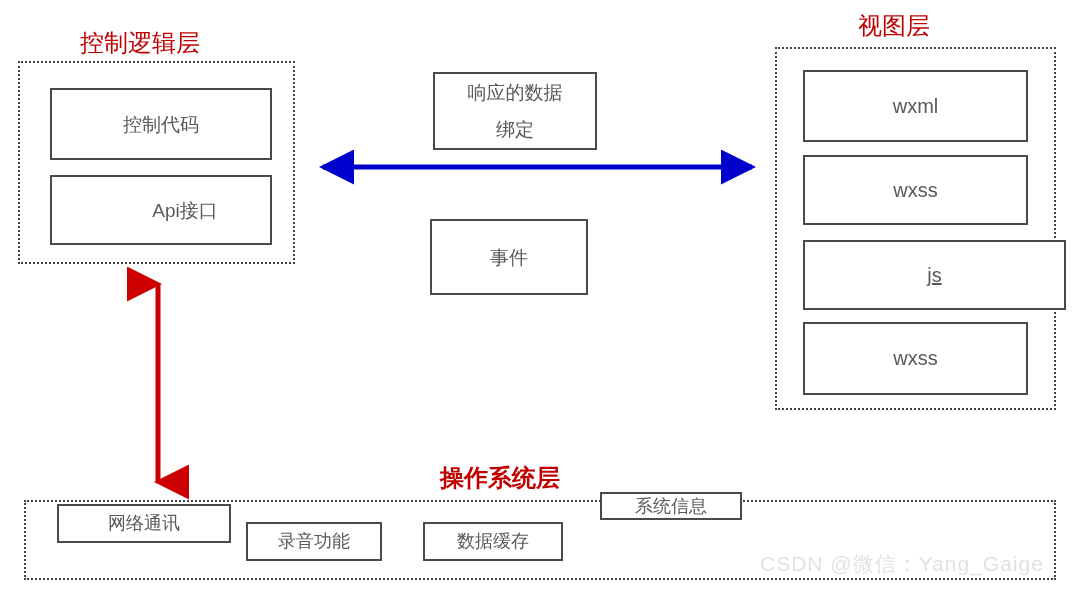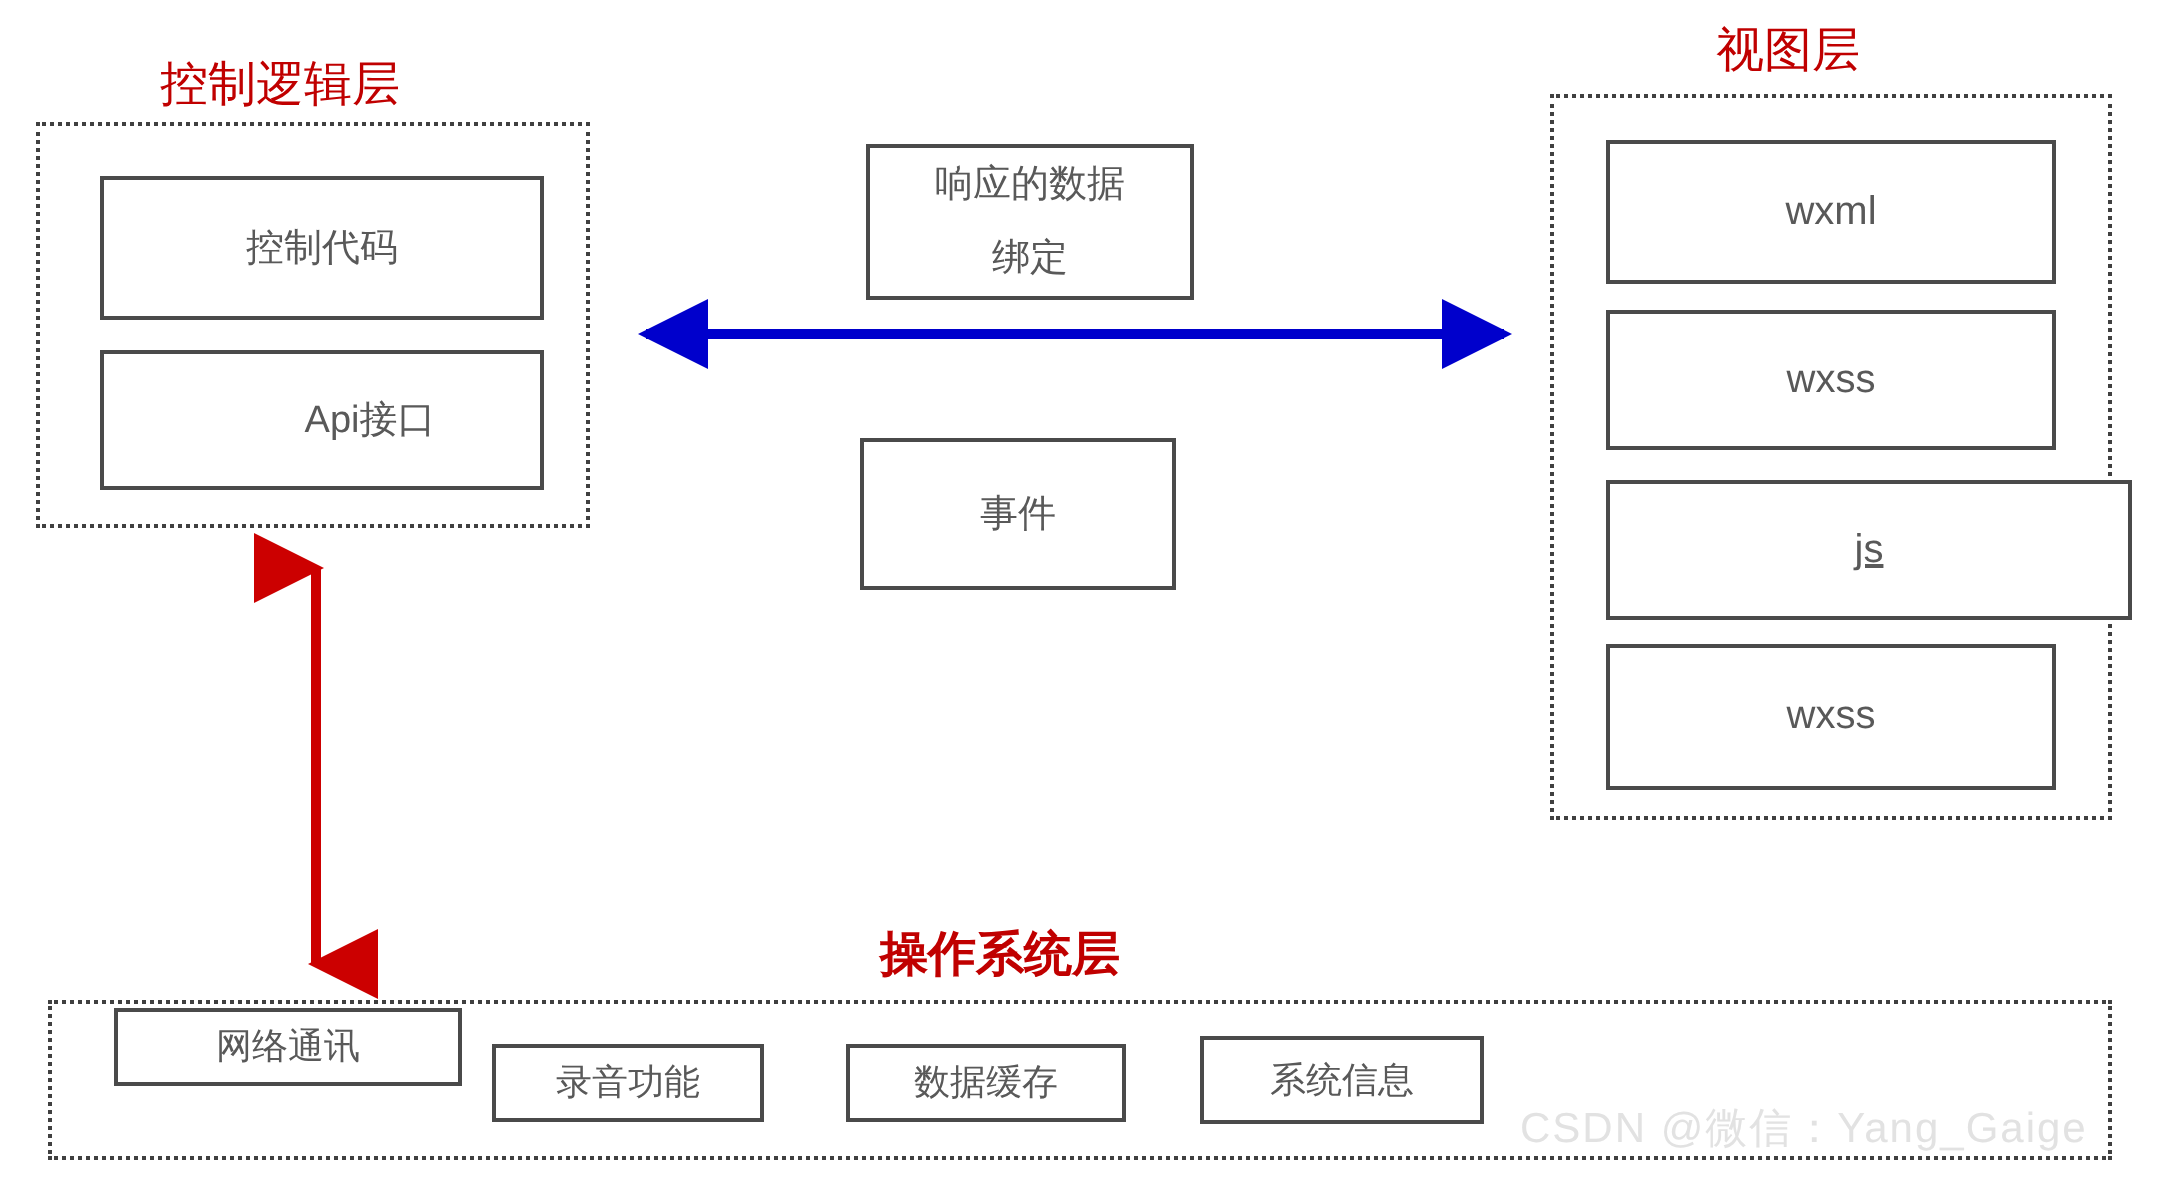--- a/index.html
+++ b/index.html
@@ -129,17 +129,17 @@
   <div class="layer-title" style="left:440px; top:463px;font-weight:bold;">操作系统层</div>
 
   <div class="layer-box" style="left:24px; top:500px; width:1032px; height:80px;"></div>
 
   <div class="node small" style="left:57px; top:504px; width:174px; height:39px;">网络通讯</div>
 
   <div class="node small" style="left:246px; top:522px; width:136px; height:39px;">录音功能</div>
 
   <div class="node small" style="left:423px; top:522px; width:140px; height:39px;">数据缓存</div>
 
-  <div class="node small" style="left:600px; top:518px; width:142px; height:44px;">系统信息</div>
+  <div class="node small" style="left:600px; top:492px; width:142px; height:28px;">系统信息</div>
 
   <div class="watermark" style="left:760px; top:550px;">CSDN @微信：Yang_Gaige</div>
 
 </div>
 
 </body></html>

